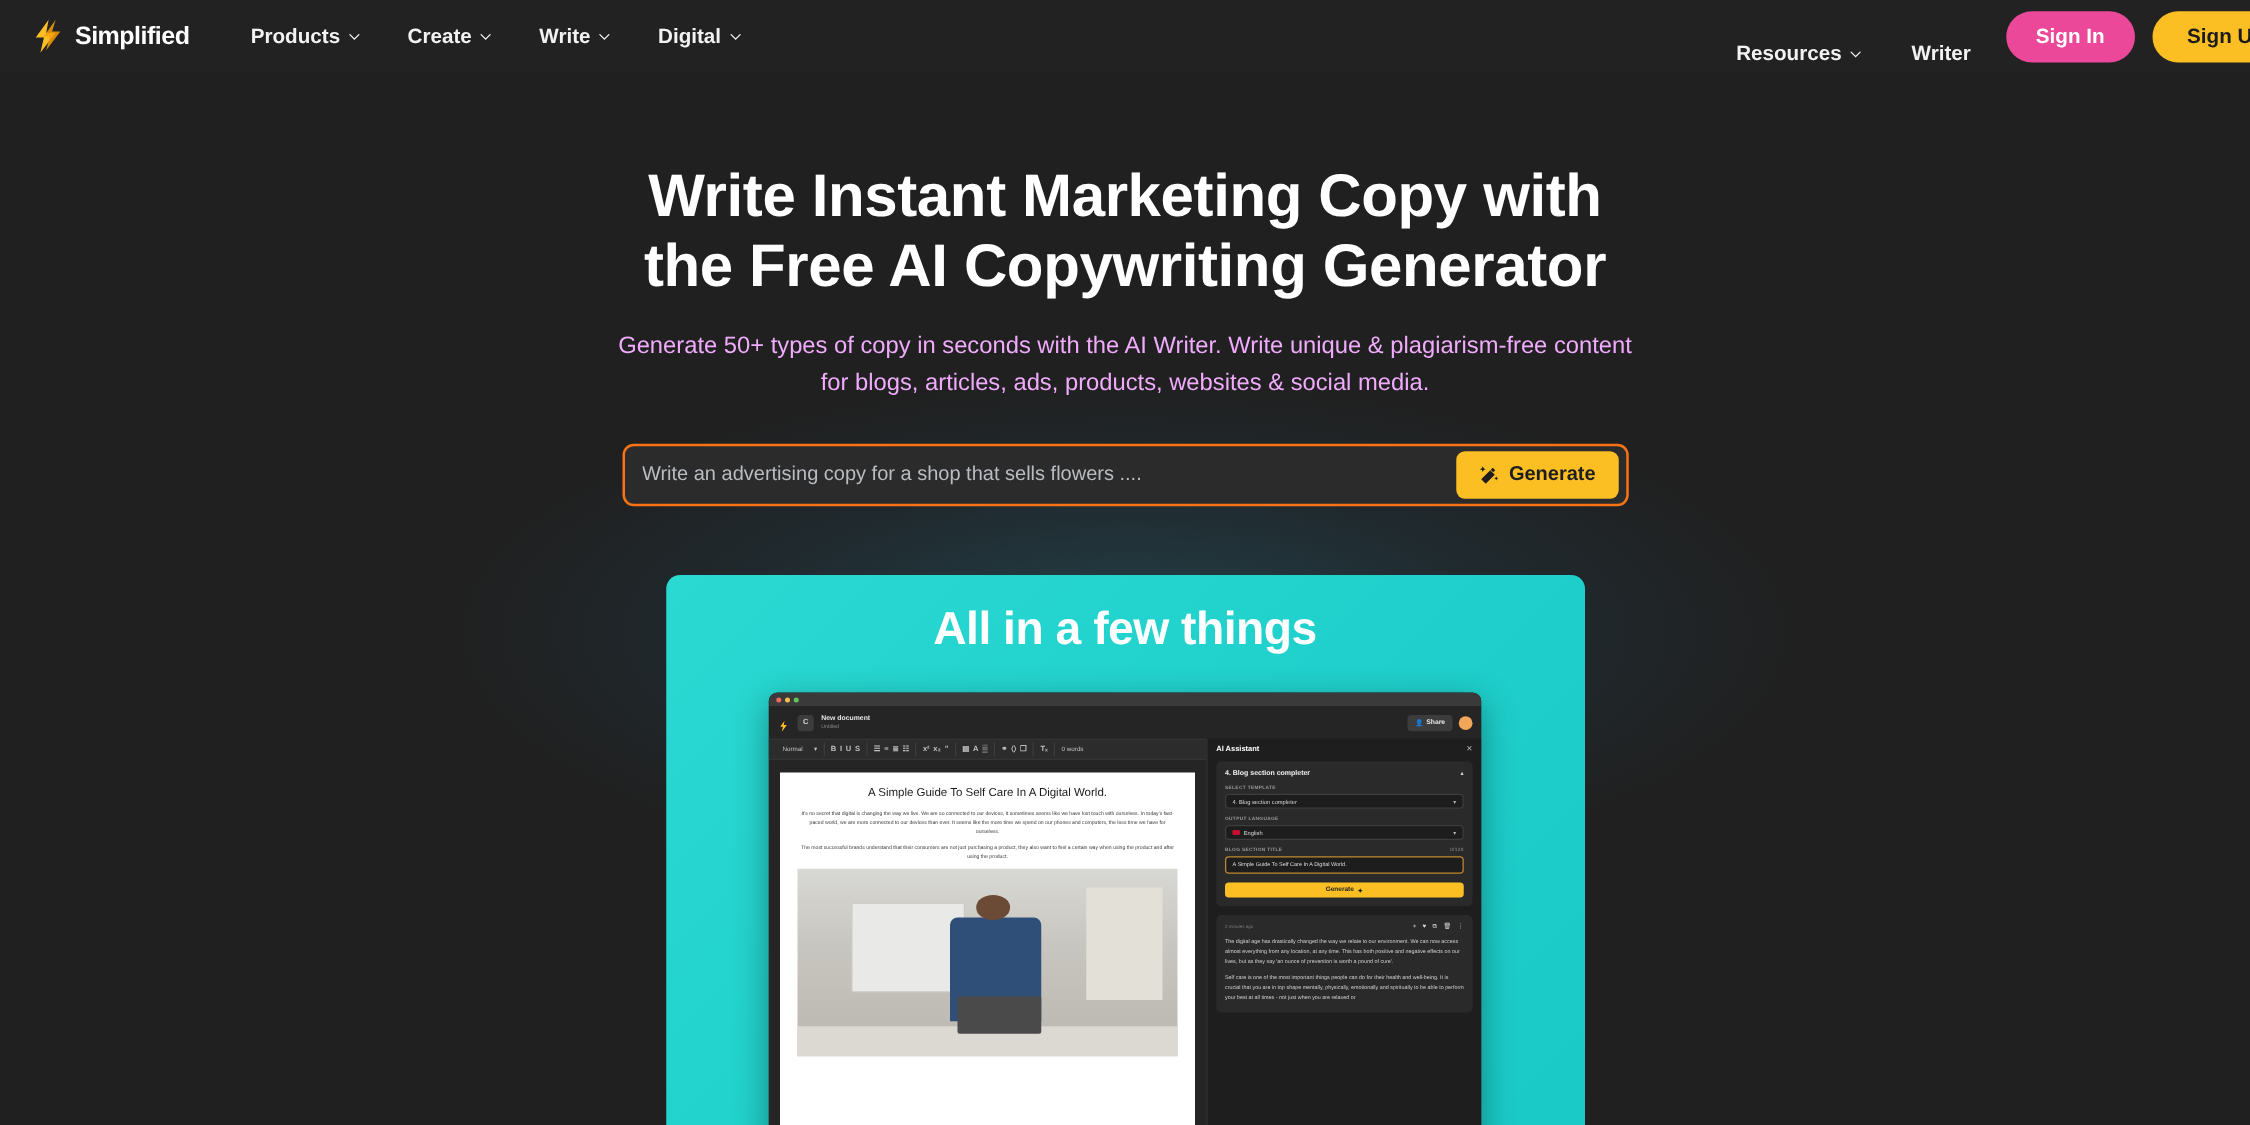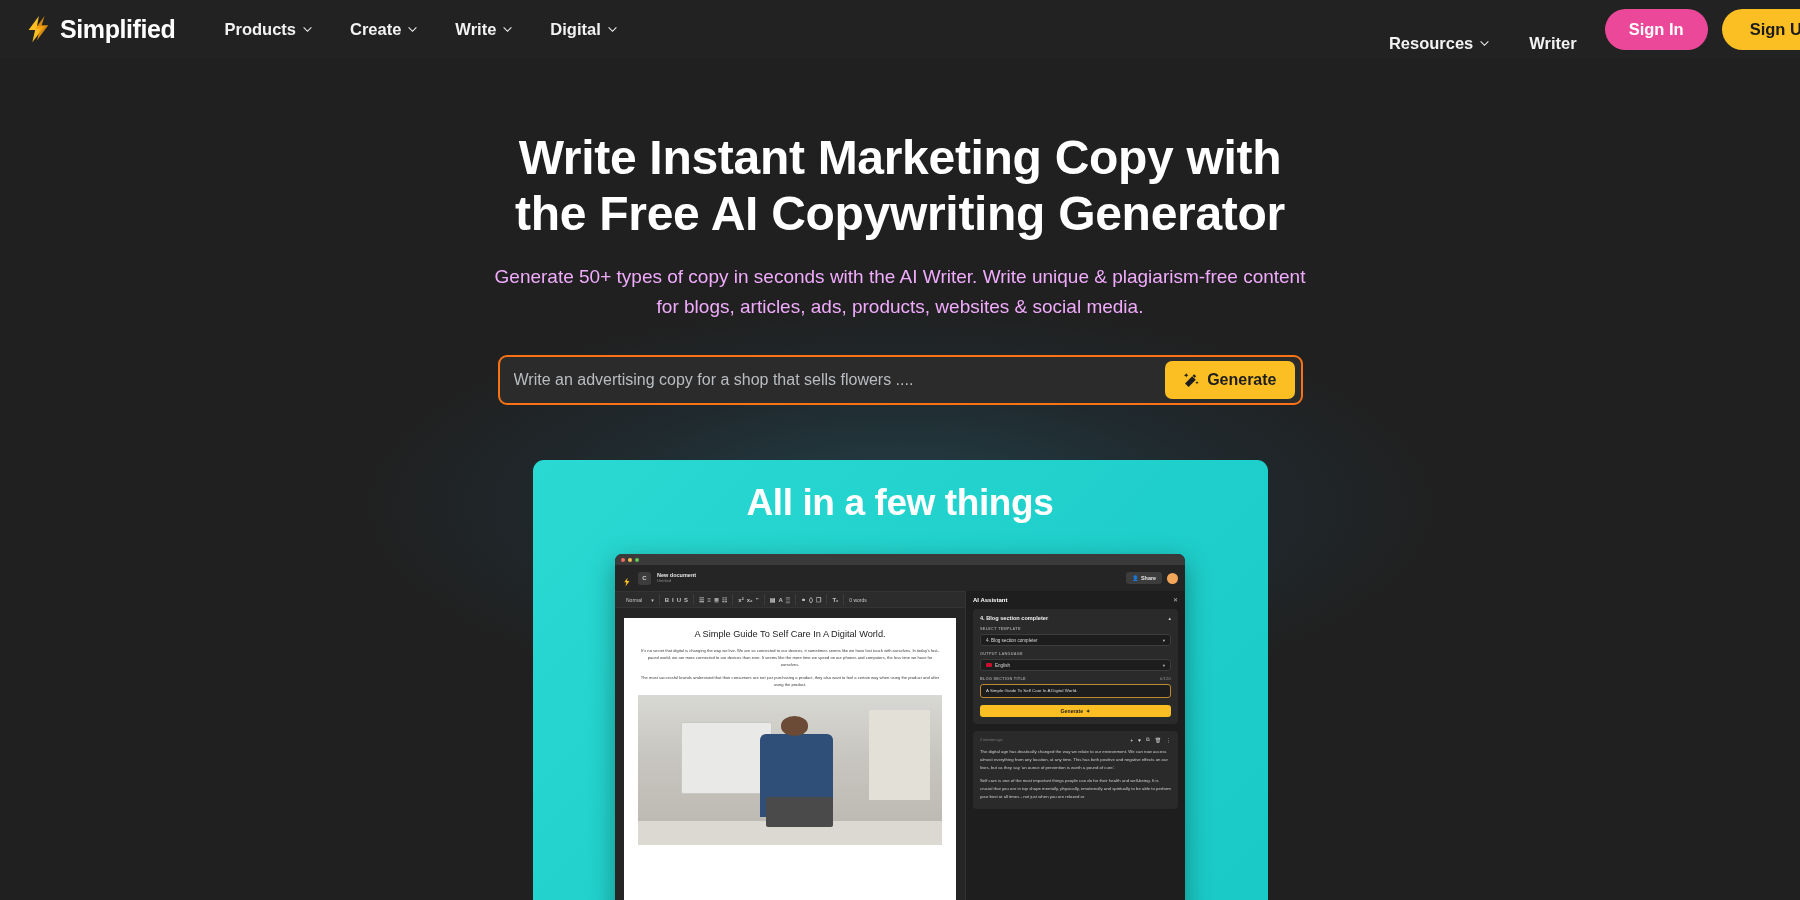--- a/index.html
+++ b/index.html
@@ -14,21 +14,21 @@
   .navbar{
     position:relative; z-index:30;
     height:58px; width:100%;
     background:#222222;
     display:flex; align-items:center;
     padding:0 0 0 22px;
   }
   .brand{ display:flex; align-items:center; gap:8px; margin-right:30px; }
   .brand-mark{ width:30px; height:30px; flex:none; }
   .brand-name{
-    color:#ffffff; font-size:25px; font-weight:700;
+    color:#ffffff; font-size:20px; font-weight:700;
     letter-spacing:-.4px;
     text-align:center;
   }
   .nav-links{ display:flex; align-items:center; gap:0px; }
   .nav-link{
     color:#f2f2f2; font-size:16.5px; font-weight:700;
     padding:8px 19px; display:flex; align-items:center; gap:7px;
     white-space:nowrap; cursor:pointer;
   }
   .caret{ display:inline-block; width:9px; height:9px; flex:none; }

